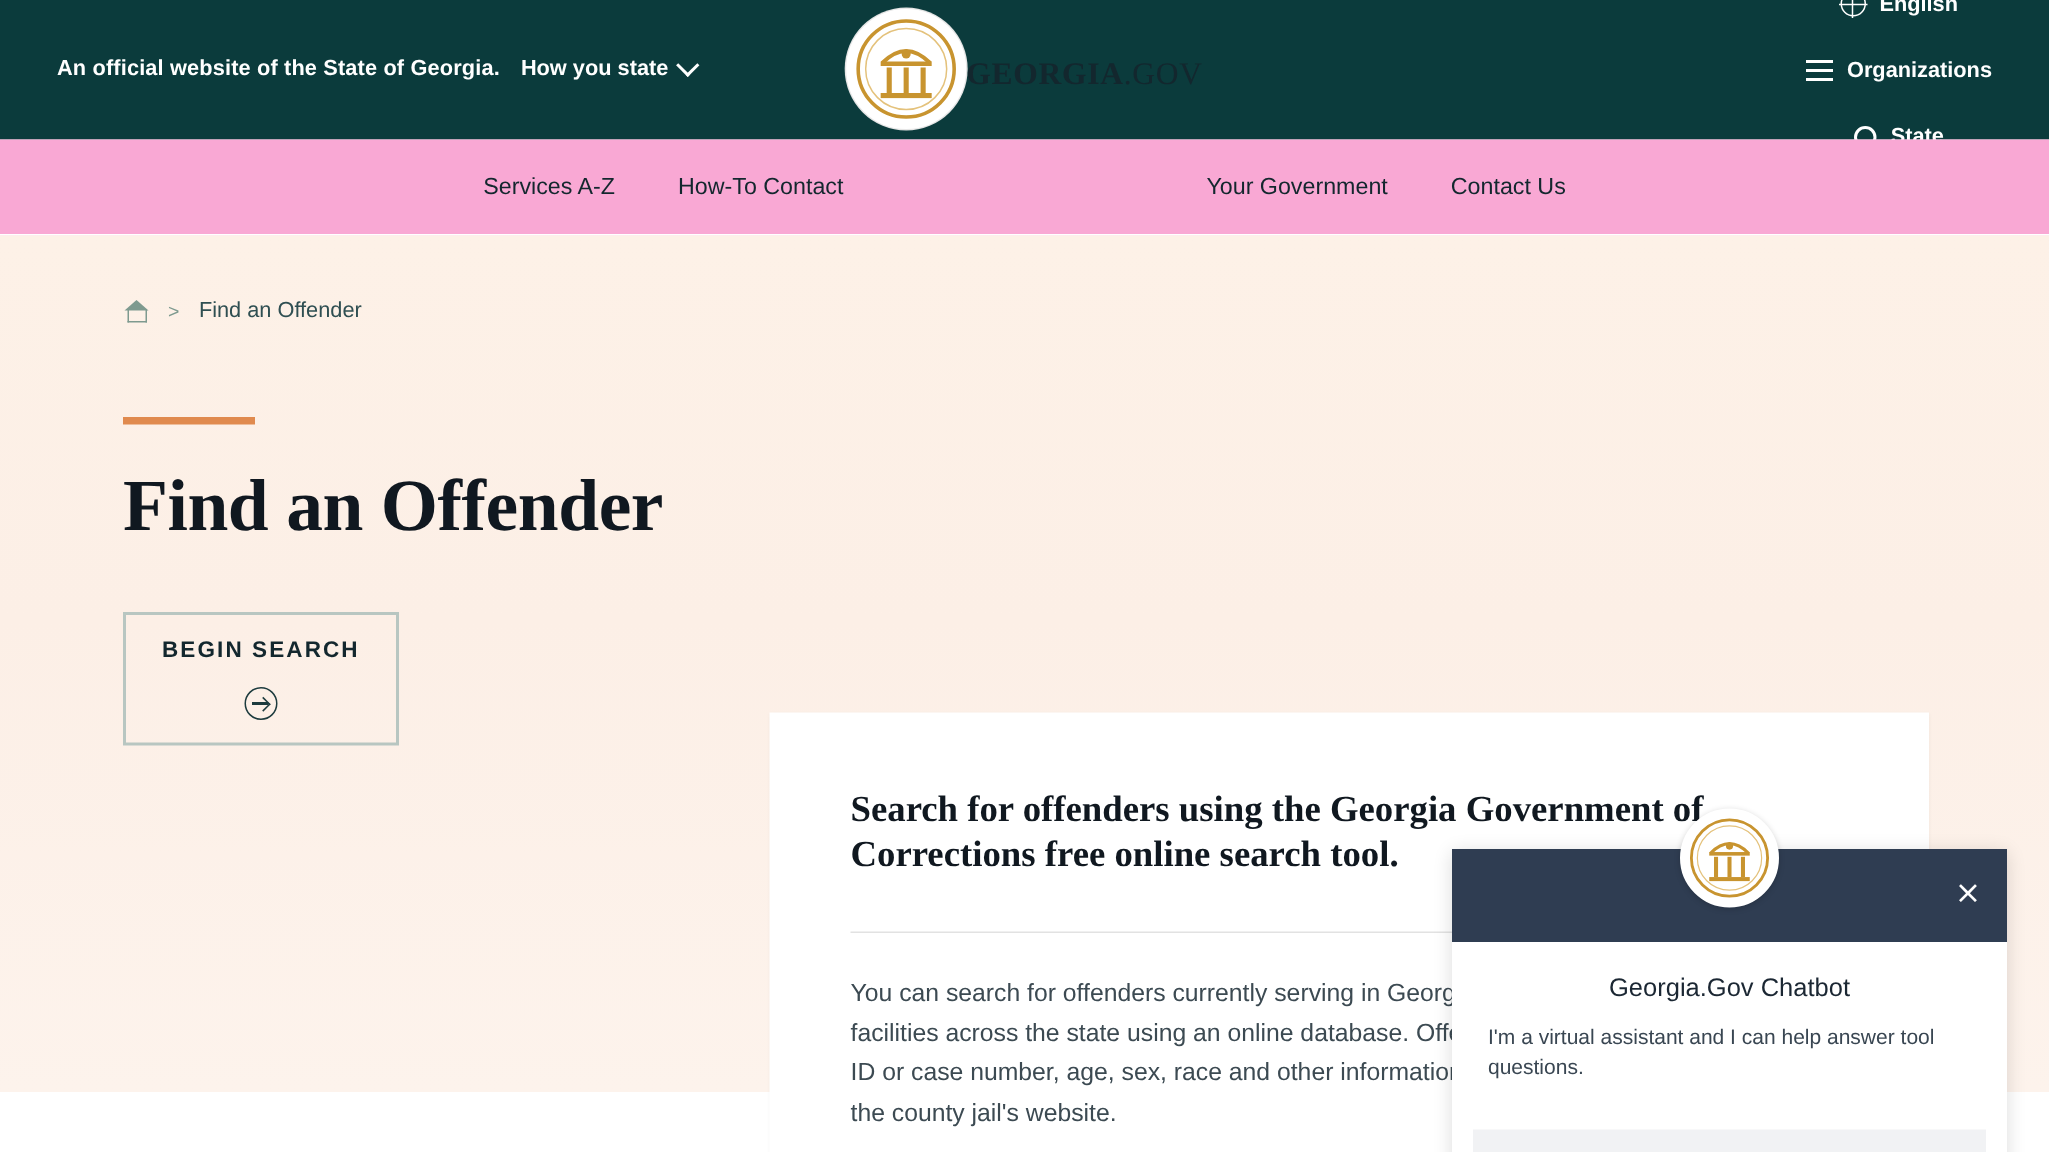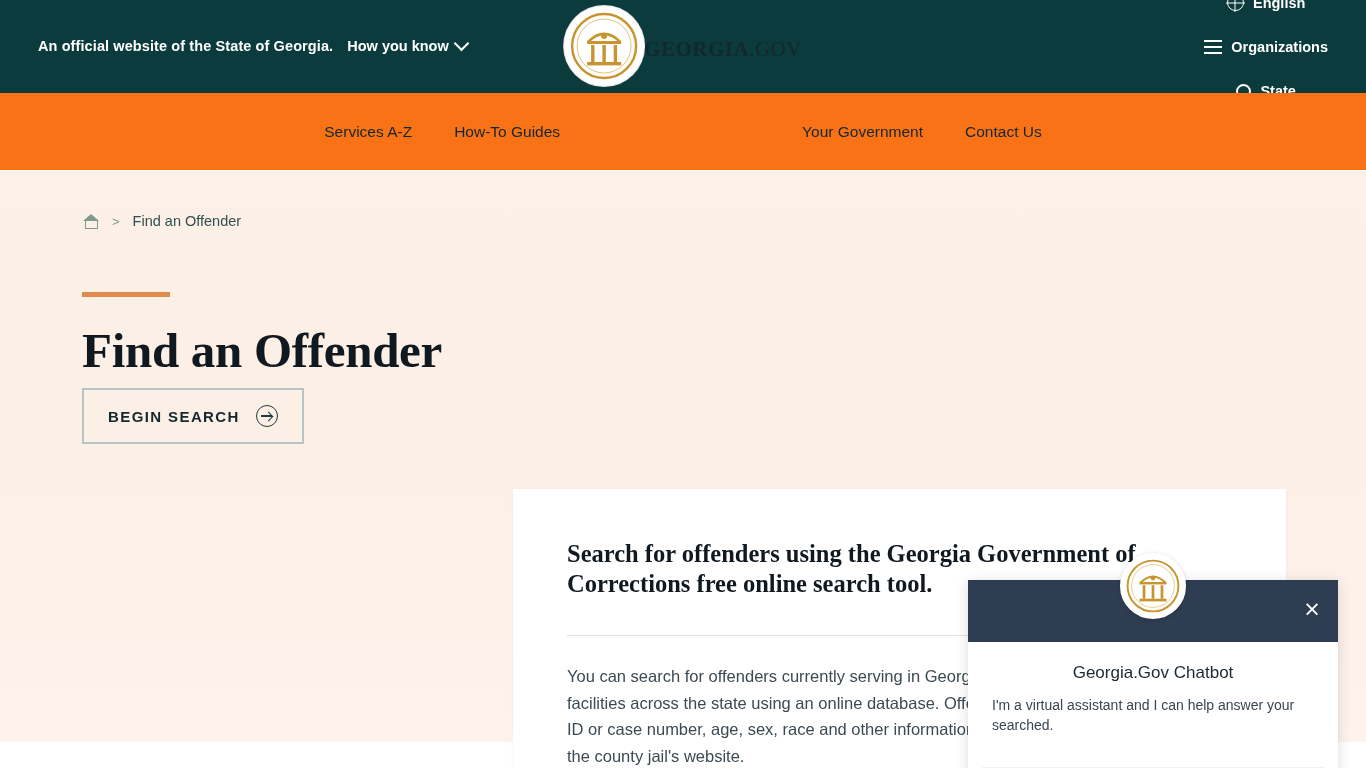--- a/index.html
+++ b/index.html
@@ -72,22 +72,22 @@
   }
   .icon-search:after {
     content: ""; position: absolute; right: -6px; bottom: -5px;
     width: 8px; height: 2px; background: #fff;
     transform: rotate(45deg); border-radius: 1px;
   }
 
   
   .navbar {
     position: relative;
-    height: 78px;
-    background: #f97316;
+    height: 64px;
+    background: #f9a8d4;
     display: flex; align-items: center; justify-content: center;
     border-bottom: 1px solid #ffffff;
   }
   .nav-links {
     display: flex; align-items: center; gap: 0;
     font-size: 15.5px; color: #1c2b33;
   }
   .nav-links a {
     color: #13272e; text-decoration: none; padding: 0 21px; cursor: pointer;
   }
@@ -149,26 +149,26 @@
   .hero-title {
     font-family: "Liberation Serif", serif;
     font-size: 49px; line-height: 54px; color: #101820; font-weight: bold;
     letter-spacing: -.3px;
   }
   .hero-sub {
     margin-top: 22px;
     font-size: 16.5px; line-height: 26px; color: #3c4a52; max-width: 405px;
   }
   .begin-btn {
-    margin-top: 10px;
+    margin-top: 44px;
     display: inline-flex; align-items: center; gap: 16px;
     border: 2px solid #b8c6c1; background: transparent;
     padding: 15px 24px;
     font-size: 15px; letter-spacing: 1.4px; font-weight: bold;
-    color: #13272e; cursor: pointer;
+    color: #13272e; cursor: pointer; flex-direction: column;
   }
   .arrow-circle {
     width: 22px; height: 22px; border-radius: 50%;
     border: 1.6px solid #1d3b3e; position: relative;
   }
   .arrow-circle:before {
     content: ""; position: absolute; left: 4px; top: 9.2px;
     width: 11px; height: 1.6px; background: #1d3b3e;
   }
   .arrow-circle:after {
@@ -240,21 +240,21 @@
 </style>
 </head>
 <body>
 
 <div class="page">
 
   <div class="topbar">
     <div class="topbar-left">
       <span class="official-text">An official website of the State of Georgia.</span>
       <span class="howyouknow">
-        <span>How you know</span>
+        <span>How you state</span>
         <span class="chev"></span>
       </span>
     </div>
     <div class="topbar-right">
       <span class="tb-item">
         <span class="icon-globe"></span>
         <span>English</span>
       </span>
       <span class="tb-item">
         <span class="icon-list">
@@ -267,21 +267,21 @@
       <span class="tb-item">
         <span class="icon-search"></span>
         <span>State</span>
       </span>
     </div>
   </div>
 
   <div class="navbar">
     <div class="nav-links">
       <a href="#">Services A-Z</a>
-      <a href="#">How-To Guides</a>
+      <a href="#">How-To Contact</a>
       <span class="nav-gap"></span>
       <a href="#">Your Government</a>
       <a href="#">Contact Us</a>
     </div>
   </div>
 
   <div class="brand">
     <div class="seal">
       <svg width="68" height="68" viewBox="0 0 68 68" aria-hidden="true">
         <circle cx="34" cy="34" r="32" fill="#ffffff" stroke="#c8942f" stroke-width="2.4"></circle>
@@ -336,21 +336,21 @@
             <rect x="21" y="33" width="3.4" height="17" fill="#c8942f"></rect>
             <rect x="32.3" y="33" width="3.4" height="17" fill="#c8942f"></rect>
             <rect x="43.6" y="33" width="3.4" height="17" fill="#c8942f"></rect>
             <rect x="17" y="50" width="34" height="3.4" fill="#c8942f"></rect>
             <circle cx="34" cy="24" r="3" fill="#c8942f"></circle>
           </svg>
         </div>
         <div class="chat-close">×</div>
       </div>
       <div class="chat-title">Georgia.Gov Chatbot</div>
-      <div class="chat-desc">I'm a virtual assistant and I can help answer your searched.</div>
+      <div class="chat-desc">I'm a virtual assistant and I can help answer tool questions.</div>
       <div class="chat-input-row">
         
         
       </div>
     </div>
 
   </div>
 </div>
 
 </body></html>

